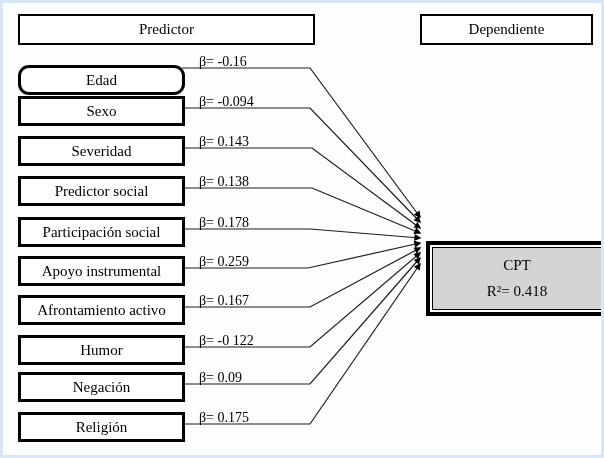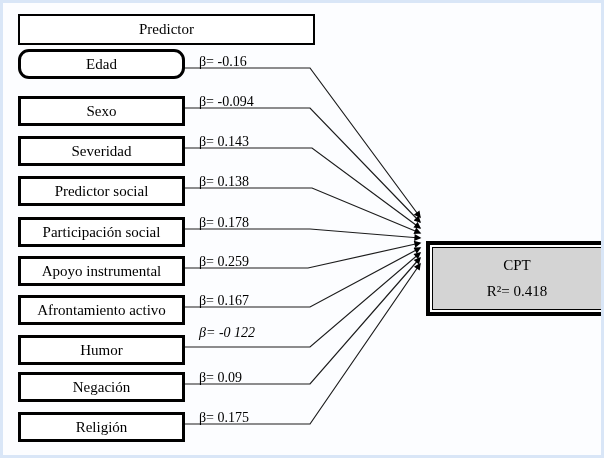--- a/index.html
+++ b/index.html
@@ -105,22 +105,25 @@
     <polyline points="182,307 310,307 420,248" fill="none" stroke="#1c1c1c" stroke-width="1.2" marker-end="url(#arrow)"></polyline>
     <polyline points="182,347 310,347 420,253" fill="none" stroke="#1c1c1c" stroke-width="1.2" marker-end="url(#arrow)"></polyline>
     <polyline points="182,384 310,384 420,258" fill="none" stroke="#1c1c1c" stroke-width="1.2" marker-end="url(#arrow)"></polyline>
     <polyline points="182,424 310,424 420,264" fill="none" stroke="#1c1c1c" stroke-width="1.2" marker-end="url(#arrow)"></polyline>
   </svg>
 
   <div class="hdr-box" style="left:15px; top:11px; width:297px; height:31px;">
     <span>Predictor</span>
   </div>
 
+  <div class="hdr-box" style="left:417px; top:11px; width:173px; height:31px;">
+    <span>Dependiente</span>
+  </div>
 
-  <div class="pred-box" style="top:46px;border-radius:11px;">
+  <div class="pred-box" style="top:62px;border-radius:11px;">
       <span>Edad</span>
     </div>
   <div class="pred-box" style="top:93px;">
       <span>Sexo</span>
     </div>
   <div class="pred-box" style="top:133px;">
       <span>Severidad</span>
     </div>
   <div class="pred-box" style="top:173px;">
       <span>Predictor social</span>
@@ -144,21 +147,21 @@
       <span>Religión</span>
     </div>
 
   <div class="beta-label" style="top:51px;">β= -0.16</div>
   <div class="beta-label" style="top:91px;">β= -0.094</div>
   <div class="beta-label" style="top:131px;">β= 0.143</div>
   <div class="beta-label" style="top:171px;">β= 0.138</div>
   <div class="beta-label" style="top:212px;">β= 0.178</div>
   <div class="beta-label" style="top:251px;">β= 0.259</div>
   <div class="beta-label" style="top:290px;">β= 0.167</div>
-  <div class="beta-label" style="top:322px;font-style:italic;">β= -0 122</div>
+  <div class="beta-label" style="top:330px;">β= -0 122</div>
   <div class="beta-label" style="top:367px;">β= 0.09</div>
   <div class="beta-label" style="top:407px;">β= 0.175</div>
 
   <div class="dep-box-outer">
     <div class="dep-box-inner">
       <span>CPT</span>
       <span>R²= 0.418</span>
     </div>
   </div>
 

